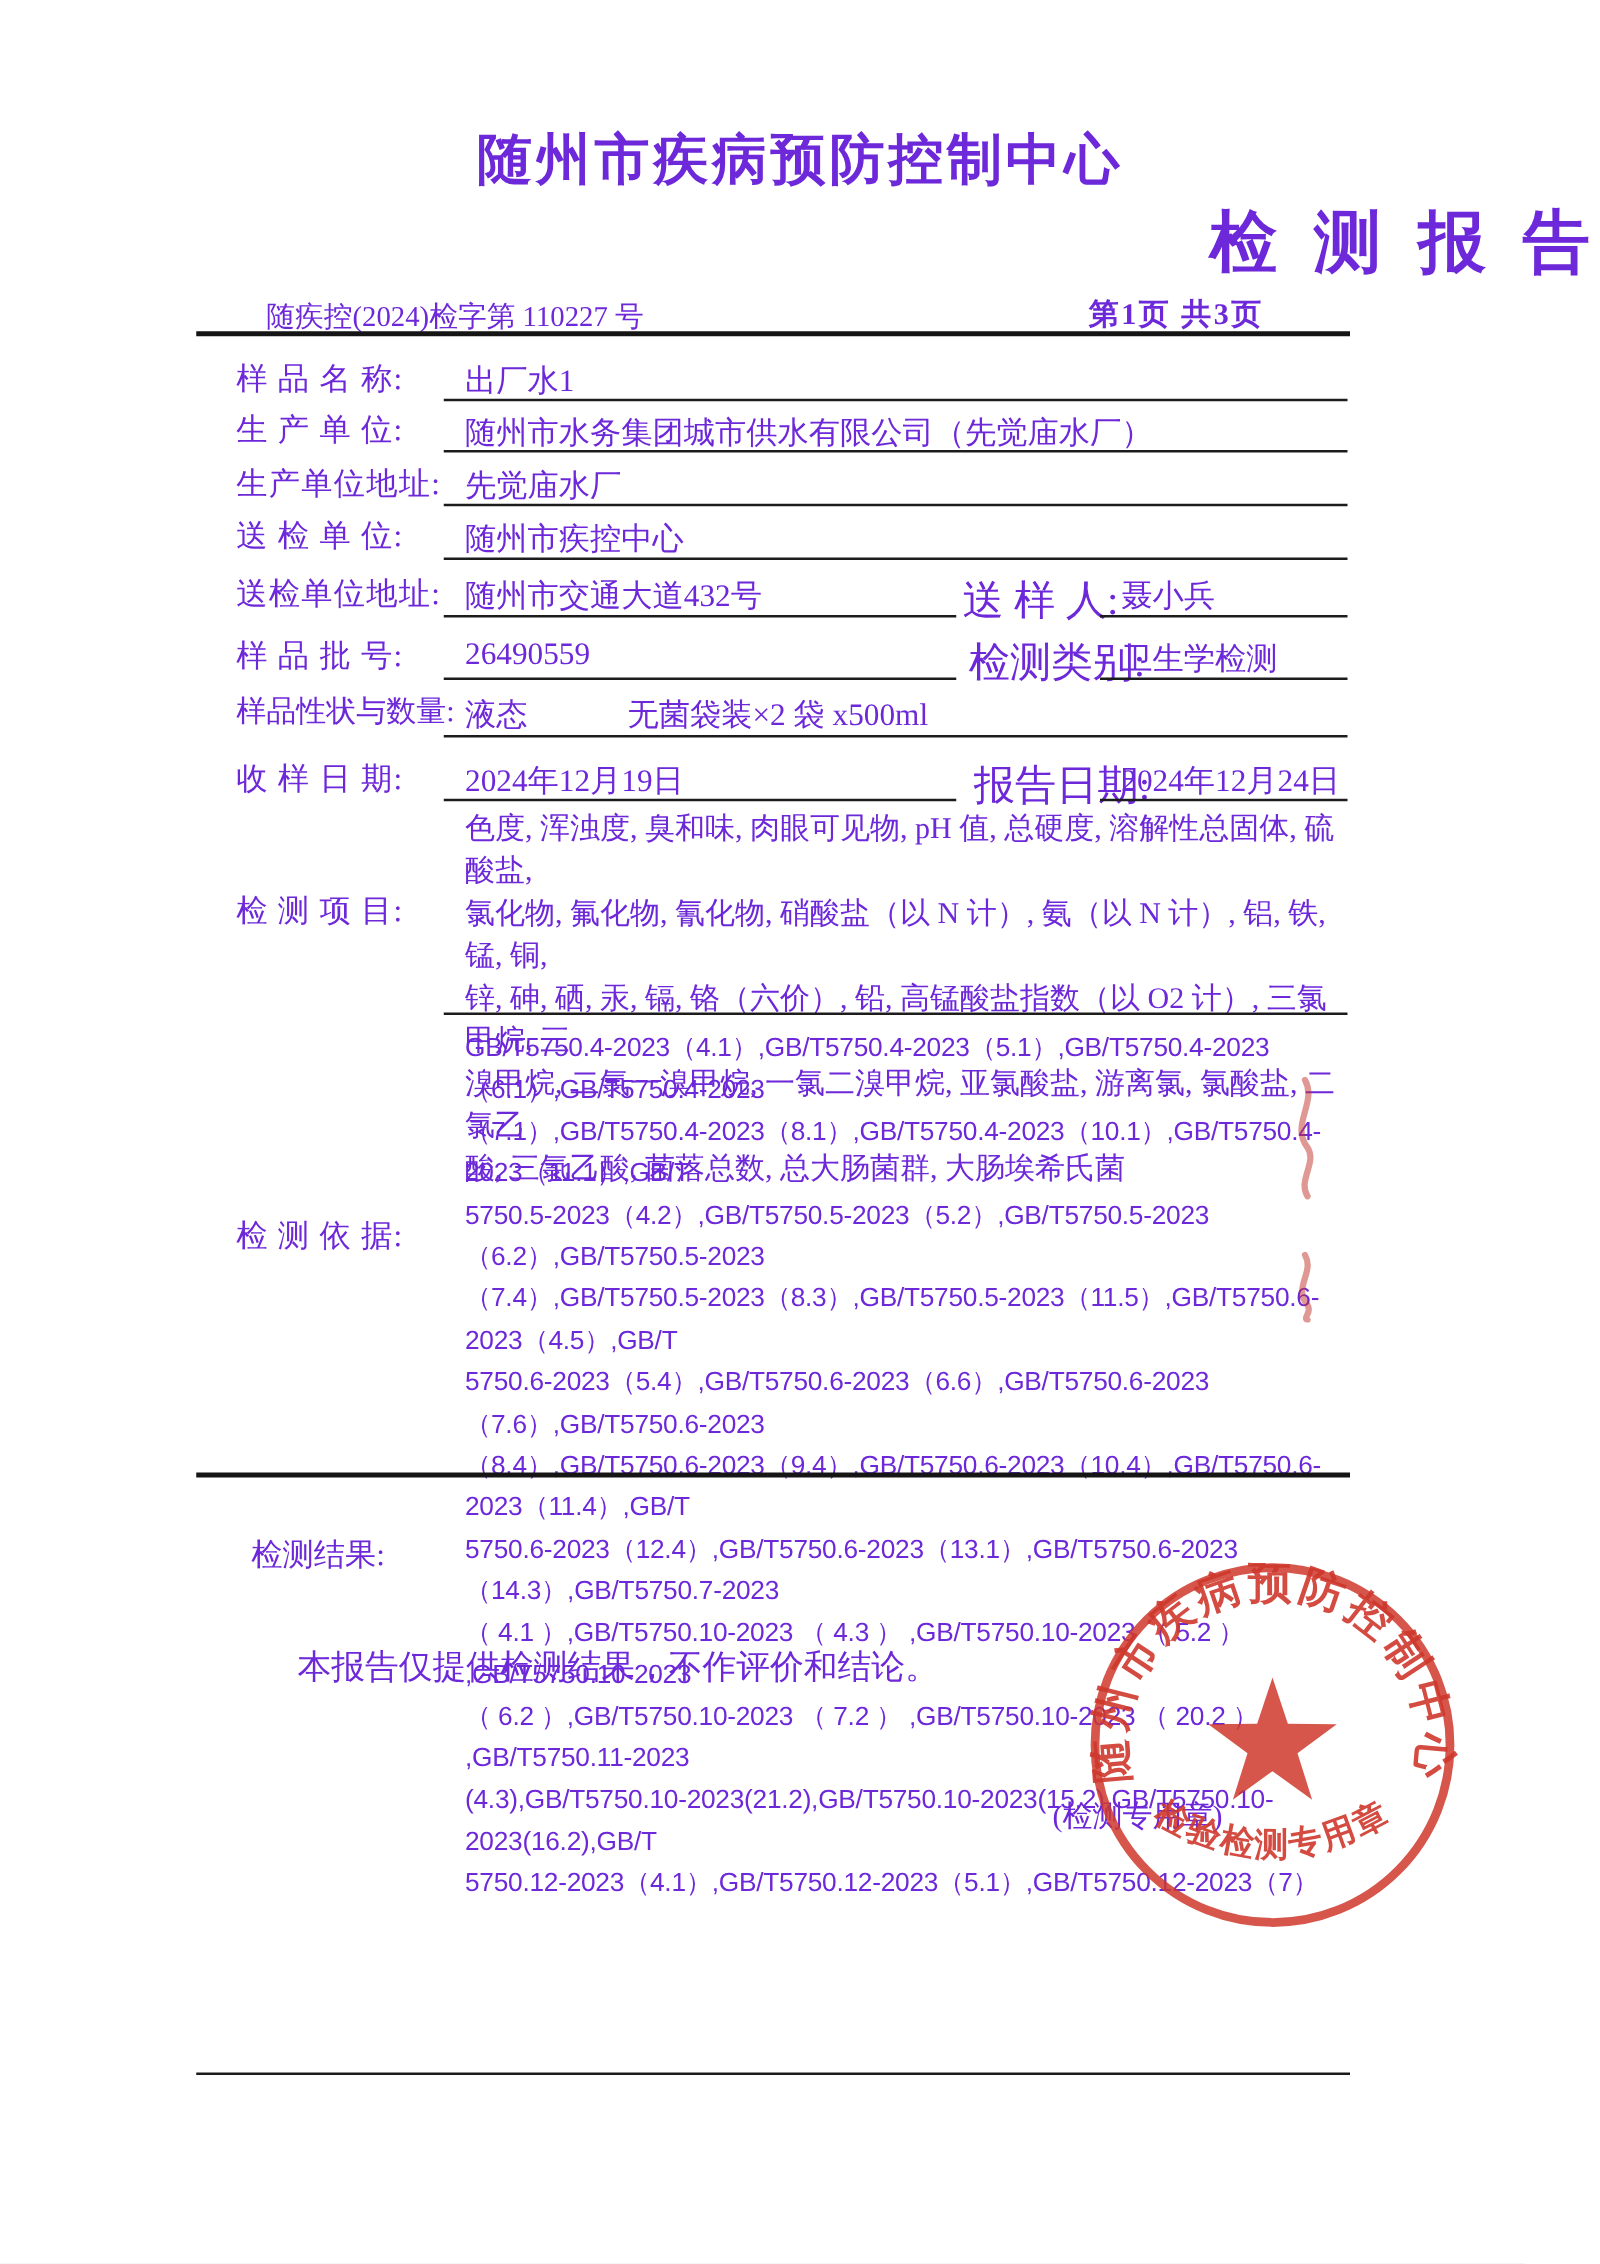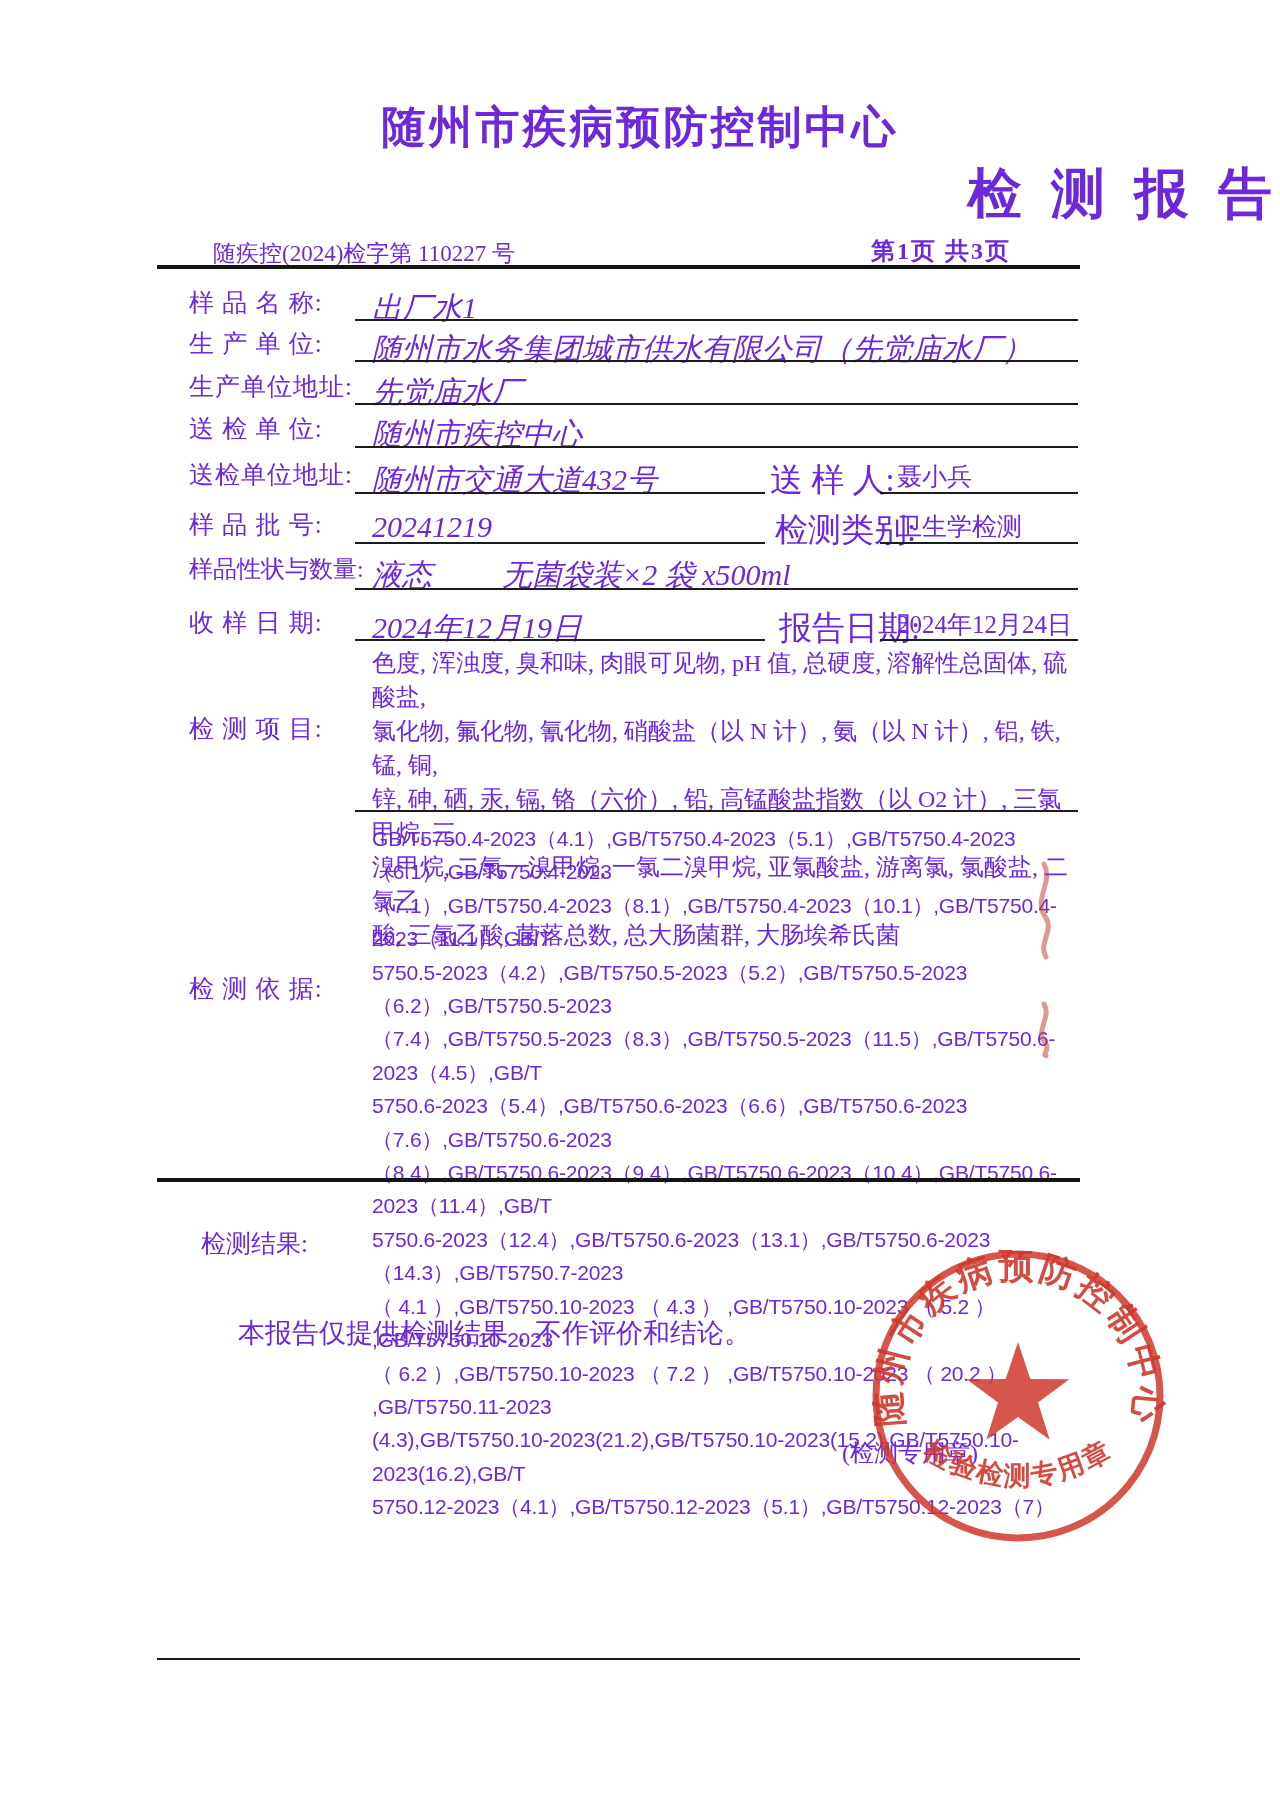--- a/index.html
+++ b/index.html
@@ -10,21 +10,21 @@
   }
   .abs{position:absolute;}
   .org-title{top:98px;left:0;width:1280px;text-align:center;font-size:44px;font-weight:bold;letter-spacing:3px;white-space:nowrap;}
   .report-title{top:158px;left:0;width:1280px;text-align:right;font-size:54px;font-weight:bold;letter-spacing:8px;white-space:nowrap;}
   .docnum{top:238px;left:213px;font-size:23px;white-space:nowrap;}
   .pageinfo{top:235px;left:871px;font-size:24px;font-weight:bold;letter-spacing:2px;white-space:nowrap;}
   .hline{left:157px;width:923px;background:#151515;}
   .thick{height:4px;}
   .thin{height:2px;background:#1c1c1c;}
   .flabel{left:189px;font-size:25px;white-space:nowrap;letter-spacing:1px;}
-  .fvalue{left:372px;font-size:30px;white-space:nowrap;font-style:italic;}
+  .fvalue{left:372px;font-size:25px;white-space:nowrap;}
   .rlabel{left:775px;font-size:33px;white-space:nowrap;}
   .rvalue{left:897px;font-size:25px;white-space:nowrap;}
   .ul-full{left:355px;width:723px;}
   .ul-l{left:355px;width:410px;}
   .ul-r{left:880px;width:198px;}
   .block{left:372px;width:706px;font-size:24px;line-height:34px;white-space:pre-line;}
   .basis{left:372px;width:712px;font-size:21px;line-height:33.4px;white-space:pre-line;font-family:"Liberation Sans","DejaVu Sans",sans-serif;letter-spacing:-0.2px;}
   .result-label{left:201px;top:1227px;font-size:25px;white-space:nowrap;}
   .note{left:238px;font-size:27px;white-space:nowrap;}
   .stamp-caption{left:842px;top:1437px;font-size:24px;white-space:nowrap;}
@@ -59,21 +59,21 @@
   <div class="abs thin ul-full" style="top:446px"></div>
 
   <div class="abs flabel" style="top:458px">送检单位地址:</div>
   <div class="abs fvalue" style="top:460px">随州市交通大道432号</div>
   <div class="abs rlabel" style="top:458px;left:770px">送 样 人:</div>
   <div class="abs rvalue" style="top:460px">聂小兵</div>
   <div class="abs thin ul-l" style="top:492px"></div>
   <div class="abs thin ul-r" style="top:492px"></div>
 
   <div class="abs flabel" style="top:508px">样 品 批 号:</div>
-  <div class="abs fvalue" style="top:510px">20241219</div>
+  <div class="abs fvalue" style="top:510px">26490559</div>
   <div class="abs rlabel" style="top:508px">检测类别:</div>
   <div class="abs rvalue" style="top:510px">卫生学检测</div>
   <div class="abs thin ul-l" style="top:542px"></div>
   <div class="abs thin ul-r" style="top:542px"></div>
 
   <div class="abs flabel" style="top:553px;font-size:24px;letter-spacing:0">样品性状与数量:</div>
   <div class="abs fvalue" style="top:555px">液态</div>
   <div class="abs fvalue" style="top:555px;left:502px">无菌袋装×2 袋 x500ml</div>
   <div class="abs thin ul-full" style="top:588px"></div>
 

